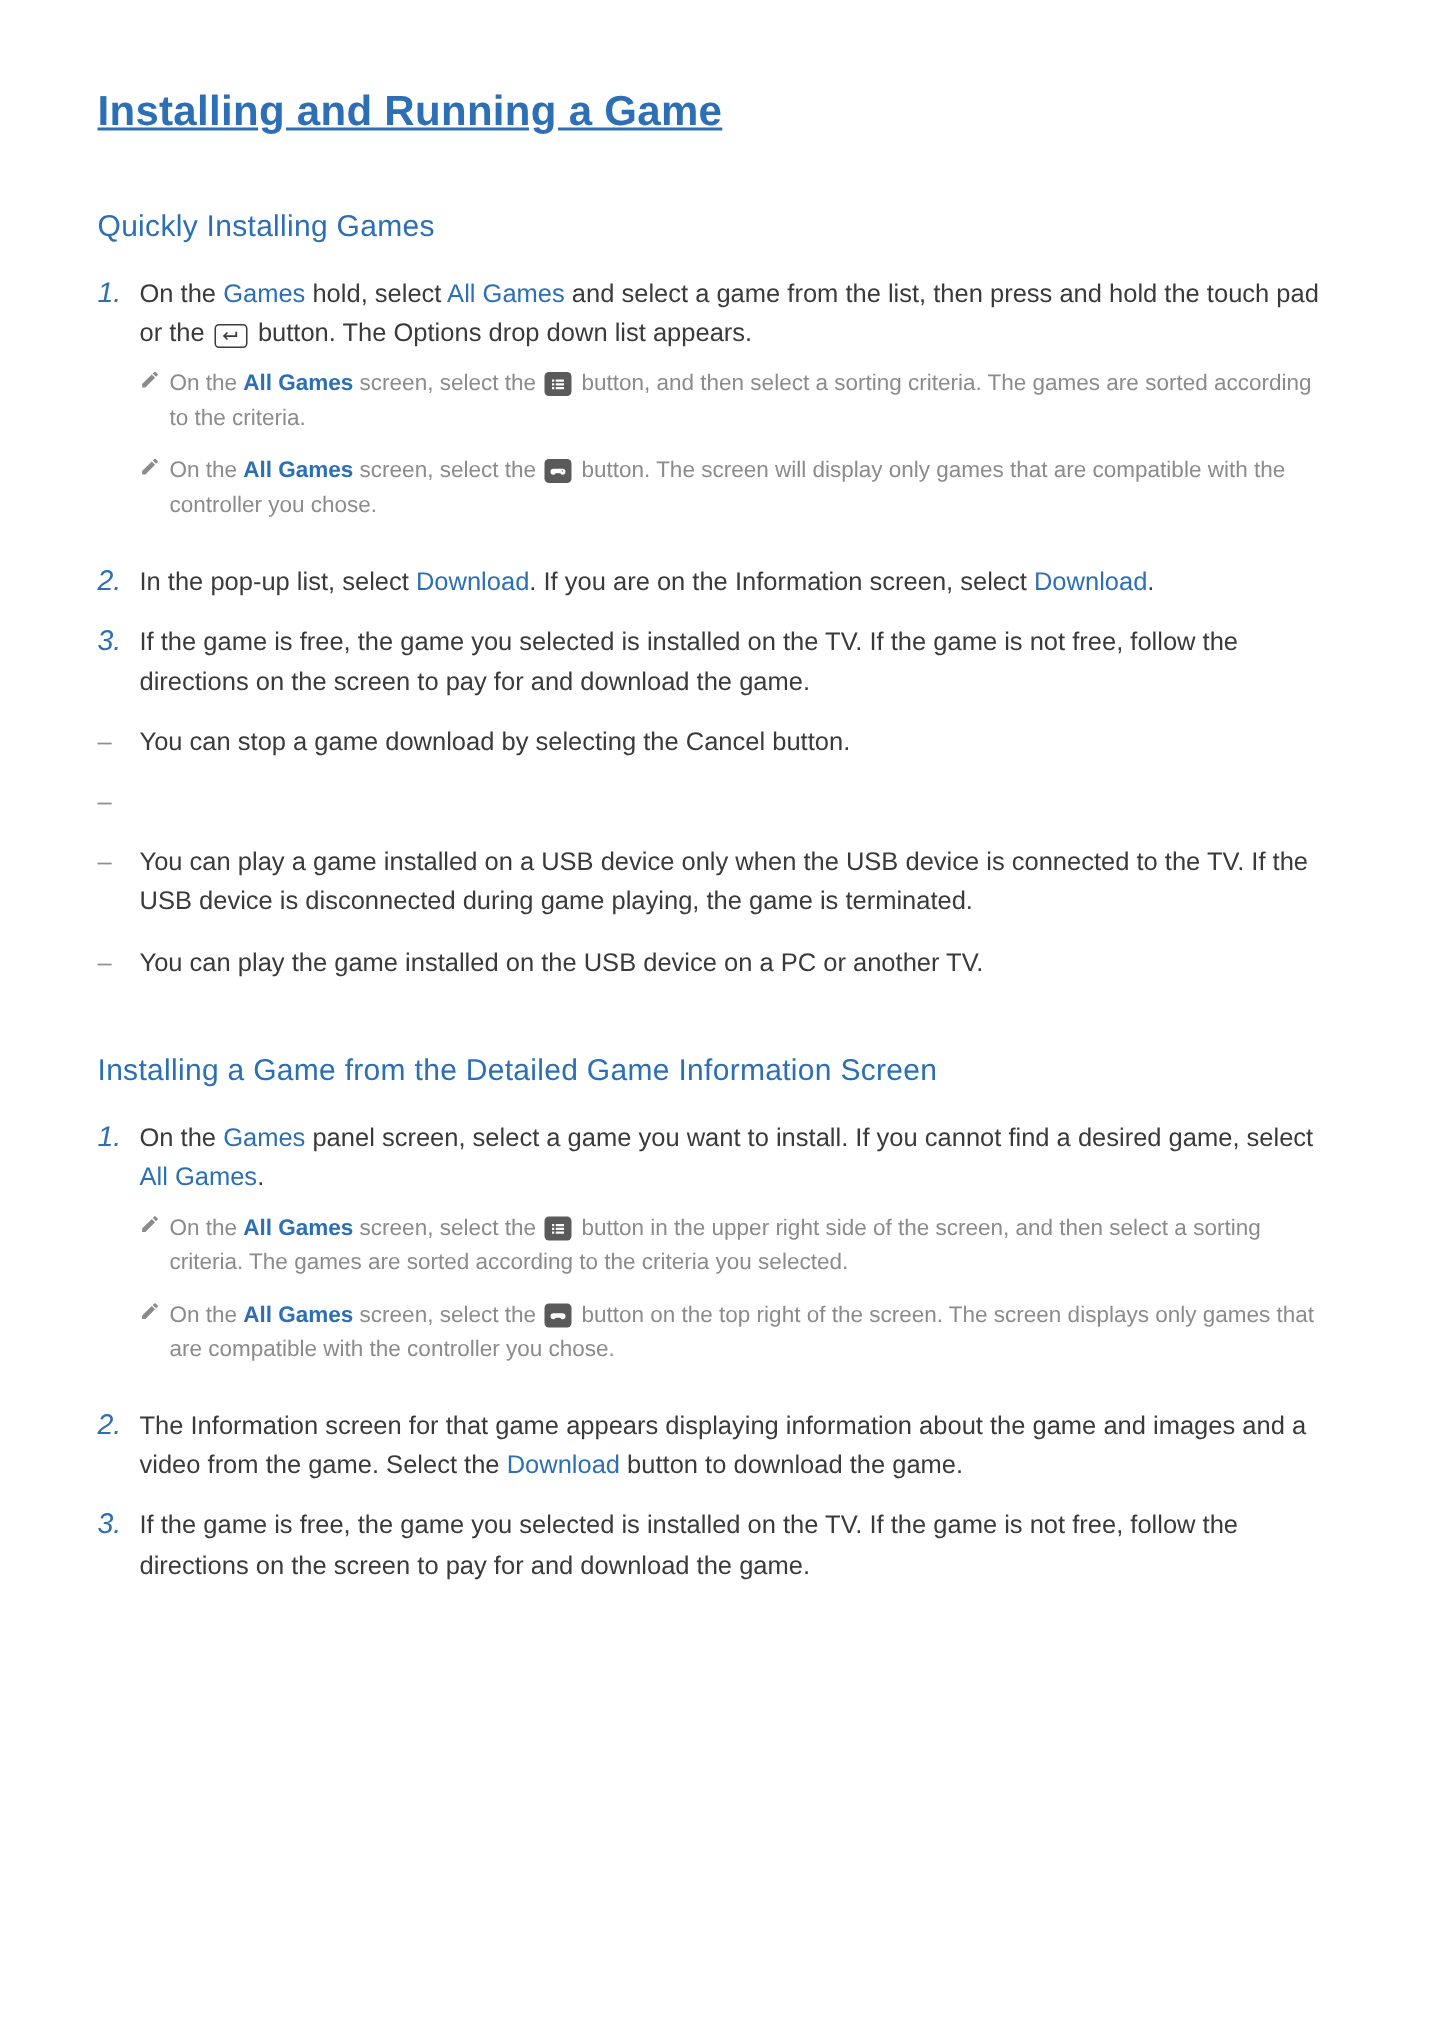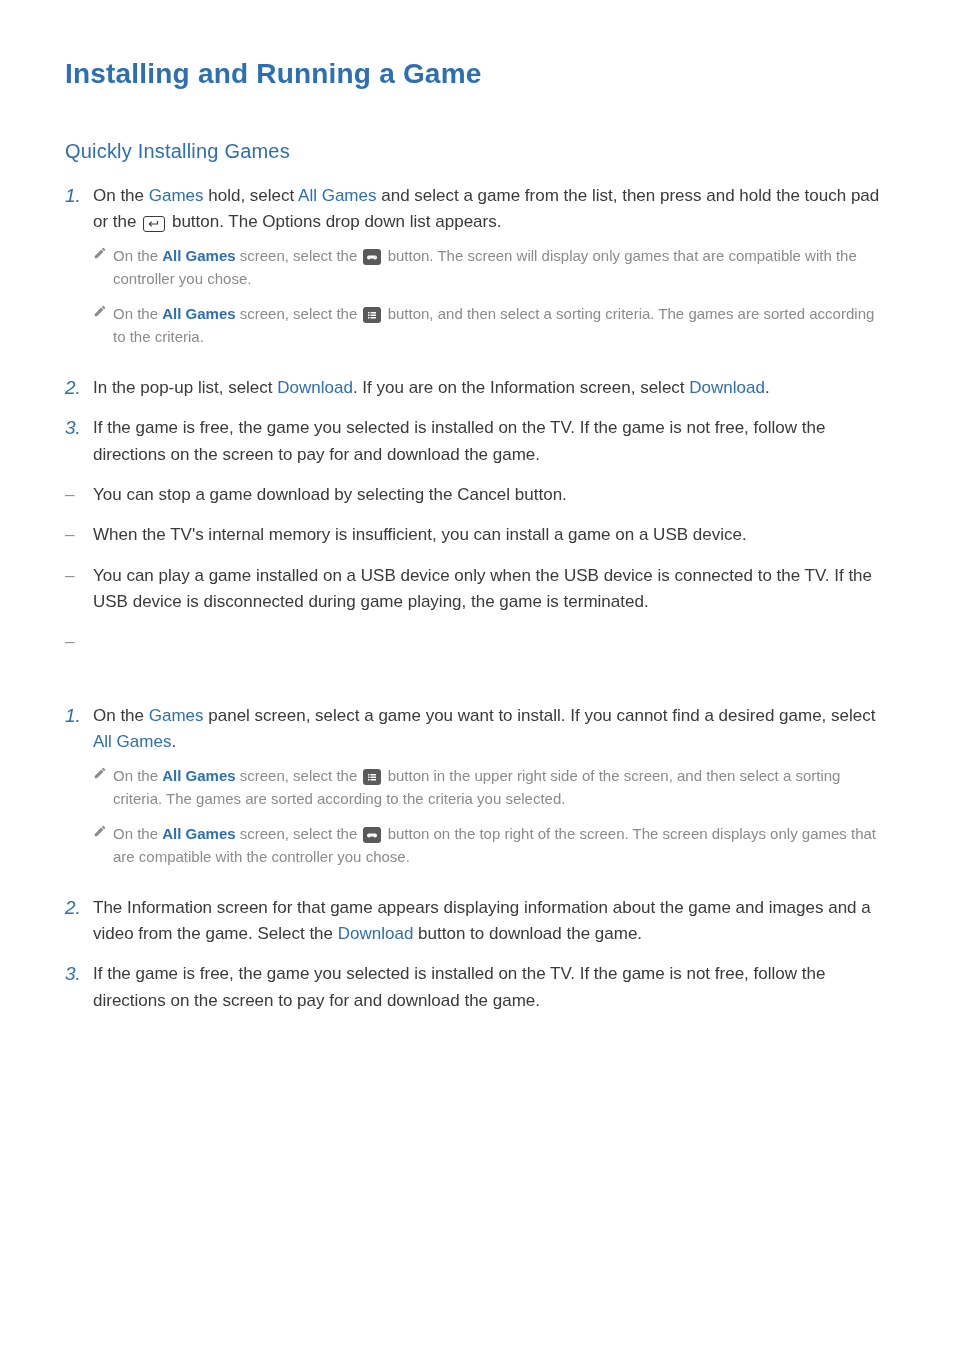--- a/index.html
+++ b/index.html
@@ -18,20 +18,21 @@
   }
   .page {
     padding: 58px 65px 60px 65px;
   }
   .title {
     color: var(--blue);
     font-size: 28px;
     font-weight: 600;
     margin: 0 0 50px 0;
     letter-spacing: 0.2px;
+    text-decoration: underline;
   }
   .h2 {
     color: var(--blue);
     font-size: 20px;
     font-weight: 500;
     margin: 0 0 20px 0;
     letter-spacing: 0.2px;
   }
   .section { margin-bottom: 48px; margin-top: 44px; }
 
@@ -127,37 +128,37 @@
           <div class="note-list">
             <div class="note-item">
               <div class="note-ic">
                   <svg class="pencil-svg" viewBox="0 0 24 24">
                     <path fill="currentColor" d="M3 17.25V21h3.75L17.81 9.94l-3.75-3.75L3 17.25zM20.71 7.04a1 1 0 0 0 0-1.41l-2.34-2.34a1 1 0 0 0-1.41 0l-1.83 1.83 3.75 3.75 1.83-1.83z"></path>
                   </svg>
                 </div>
               <div class="note-body">
                 <span>On the </span><span class="hlb">All Games</span><span> screen, select the </span><span class="badge">
                     <svg viewBox="0 0 24 24">
+                      <path fill="currentColor" d="M4 6h3v3H4zM9 6h11v3H9zM4 11h3v3H4zM9 11h11v3H9zM4 16h3v3H4zM9 16h11v3H9z"></path>
+                    </svg>
+                  </span><span> button, and then select a sorting criteria. The games are sorted according to the criteria.</span>
+              </div>
+            </div>
+            <div class="note-item">
+              <div class="note-ic">
+                  <svg class="pencil-svg" viewBox="0 0 24 24">
+                    <path fill="currentColor" d="M3 17.25V21h3.75L17.81 9.94l-3.75-3.75L3 17.25zM20.71 7.04a1 1 0 0 0 0-1.41l-2.34-2.34a1 1 0 0 0-1.41 0l-1.83 1.83 3.75 3.75 1.83-1.83z"></path>
+                  </svg>
+                </div>
+              <div class="note-body">
+                <span>On the </span><span class="hlb">All Games</span><span> screen, select the </span><span class="badge">
+                    <svg viewBox="0 0 24 24">
                       <path fill="currentColor" d="M6 9h12a4 4 0 0 1 0 8h-1l-2-2h-6l-2 2H6a4 4 0 0 1 0-8zm2 2v2m-1-1h2m8 0a1 1 0 1 0 2 0 1 1 0 0 0-2 0z"></path>
                     </svg>
                   </span><span> button. The screen will display only games that are compatible with the controller you chose.</span>
-              </div>
-            </div>
-            <div class="note-item">
-              <div class="note-ic">
-                  <svg class="pencil-svg" viewBox="0 0 24 24">
-                    <path fill="currentColor" d="M3 17.25V21h3.75L17.81 9.94l-3.75-3.75L3 17.25zM20.71 7.04a1 1 0 0 0 0-1.41l-2.34-2.34a1 1 0 0 0-1.41 0l-1.83 1.83 3.75 3.75 1.83-1.83z"></path>
-                  </svg>
-                </div>
-              <div class="note-body">
-                <span>On the </span><span class="hlb">All Games</span><span> screen, select the </span><span class="badge">
-                    <svg viewBox="0 0 24 24">
-                      <path fill="currentColor" d="M4 6h3v3H4zM9 6h11v3H9zM4 11h3v3H4zM9 11h11v3H9zM4 16h3v3H4zM9 16h11v3H9z"></path>
-                    </svg>
-                  </span><span> button, and then select a sorting criteria. The games are sorted according to the criteria.</span>
               </div>
             </div>
           </div>
         </div>
       </li>
 
       <li class="ol-item">
         <div class="ol-num">2.</div>
         <div class="ol-body">
           <span>In the pop-up list, select </span><span class="hl">Download</span><span>. If you are on the Information screen, select </span><span class="hl">Download</span><span>.</span>
@@ -170,33 +171,34 @@
       </li>
     </ol>
 
     <ul class="dash-list">
       <li class="dash-item">
         <div class="dash-mark">–</div>
         <div class="dash-body">You can stop a game download by selecting the Cancel button.</div>
       </li>
       <li class="dash-item">
         <div class="dash-mark">–</div>
-        <div class="dash-body">When the TV's internal memory is insufficient, you can install a game on a USB device.</div>
       </li>
       <li class="dash-item">
         <div class="dash-mark">–</div>
         <div class="dash-body">You can play a game installed on a USB device only when the USB device is connected to the TV. If the USB device is disconnected during game playing, the game is terminated.</div>
       </li>
       <li class="dash-item">
         <div class="dash-mark">–</div>
+        <div class="dash-body">You can play the game installed on the USB device on a PC or another TV.</div>
       </li>
     </ul>
   </div>
 
   <div class="section">
+    <div class="h2">Installing a Game from the Detailed Game Information Screen</div>
 
     <ol class="ol">
       <li class="ol-item">
         <div class="ol-num">1.</div>
         <div class="ol-body">
           <span>On the </span><span class="hl">Games</span><span> panel screen, select a game you want to install. If you cannot find a desired game, select </span><span class="hl">All Games</span><span>.</span>
 
           <div class="note-list">
             <div class="note-item">
               <div class="note-ic">

